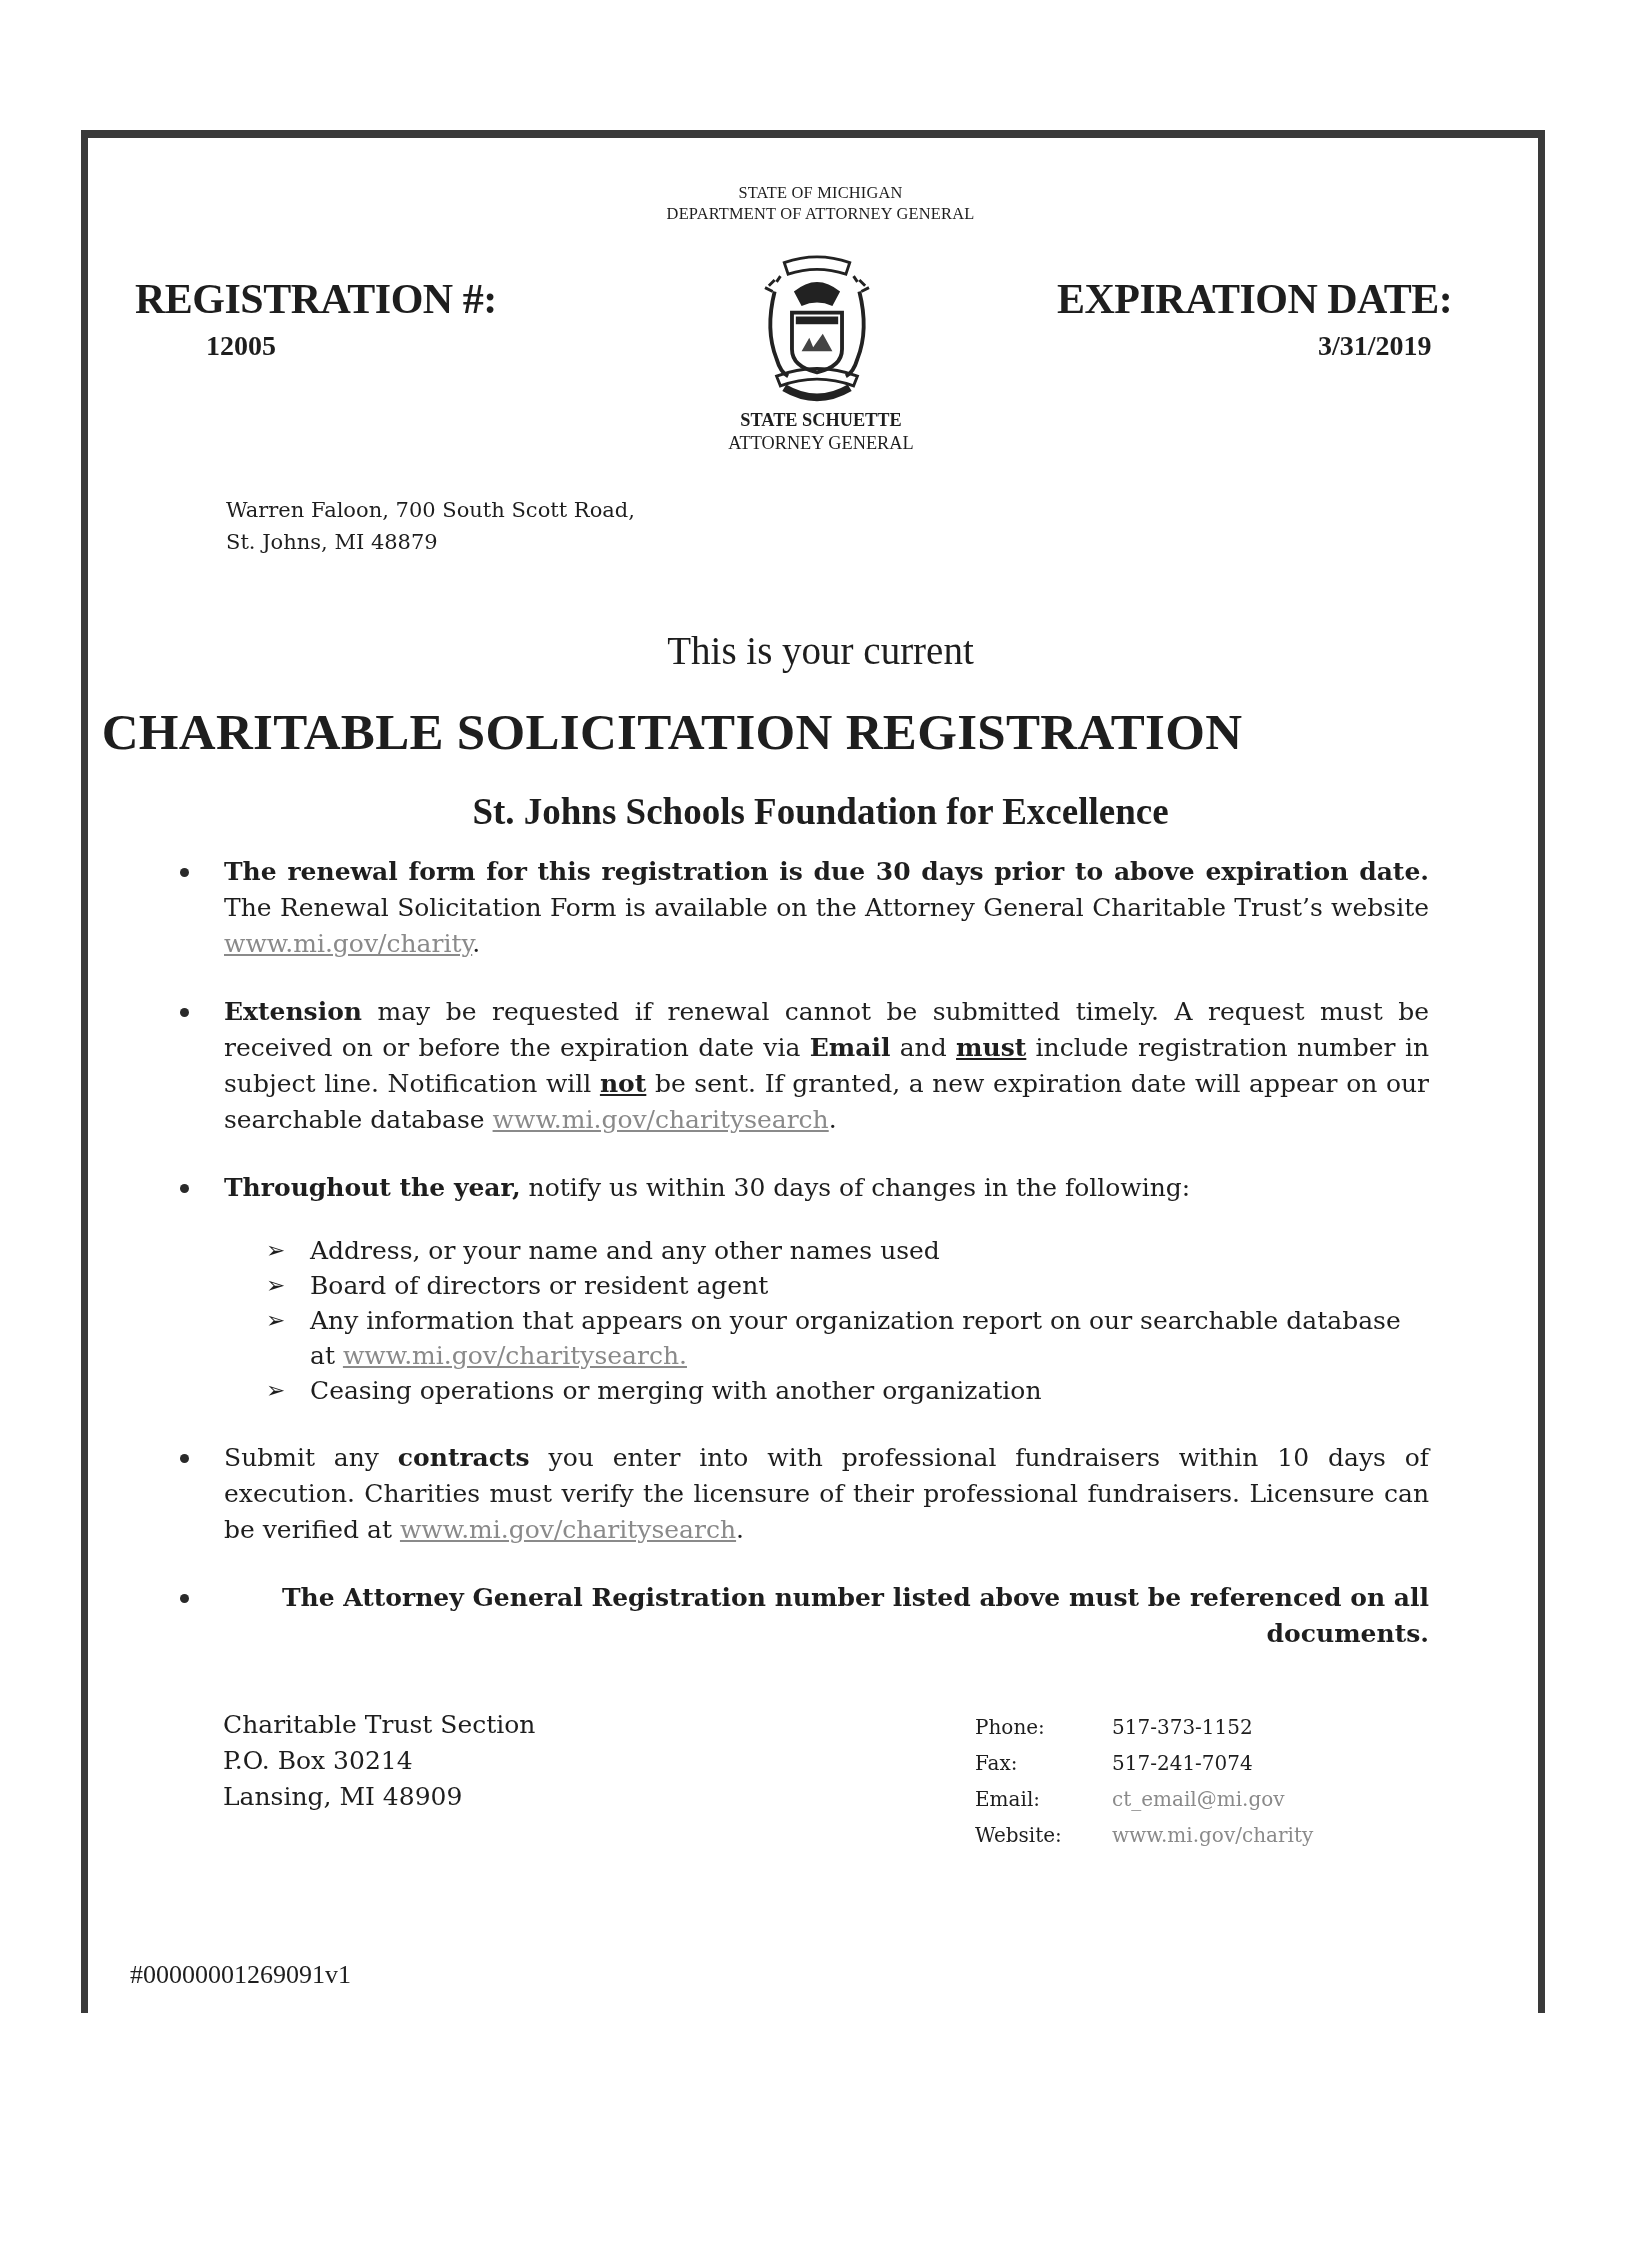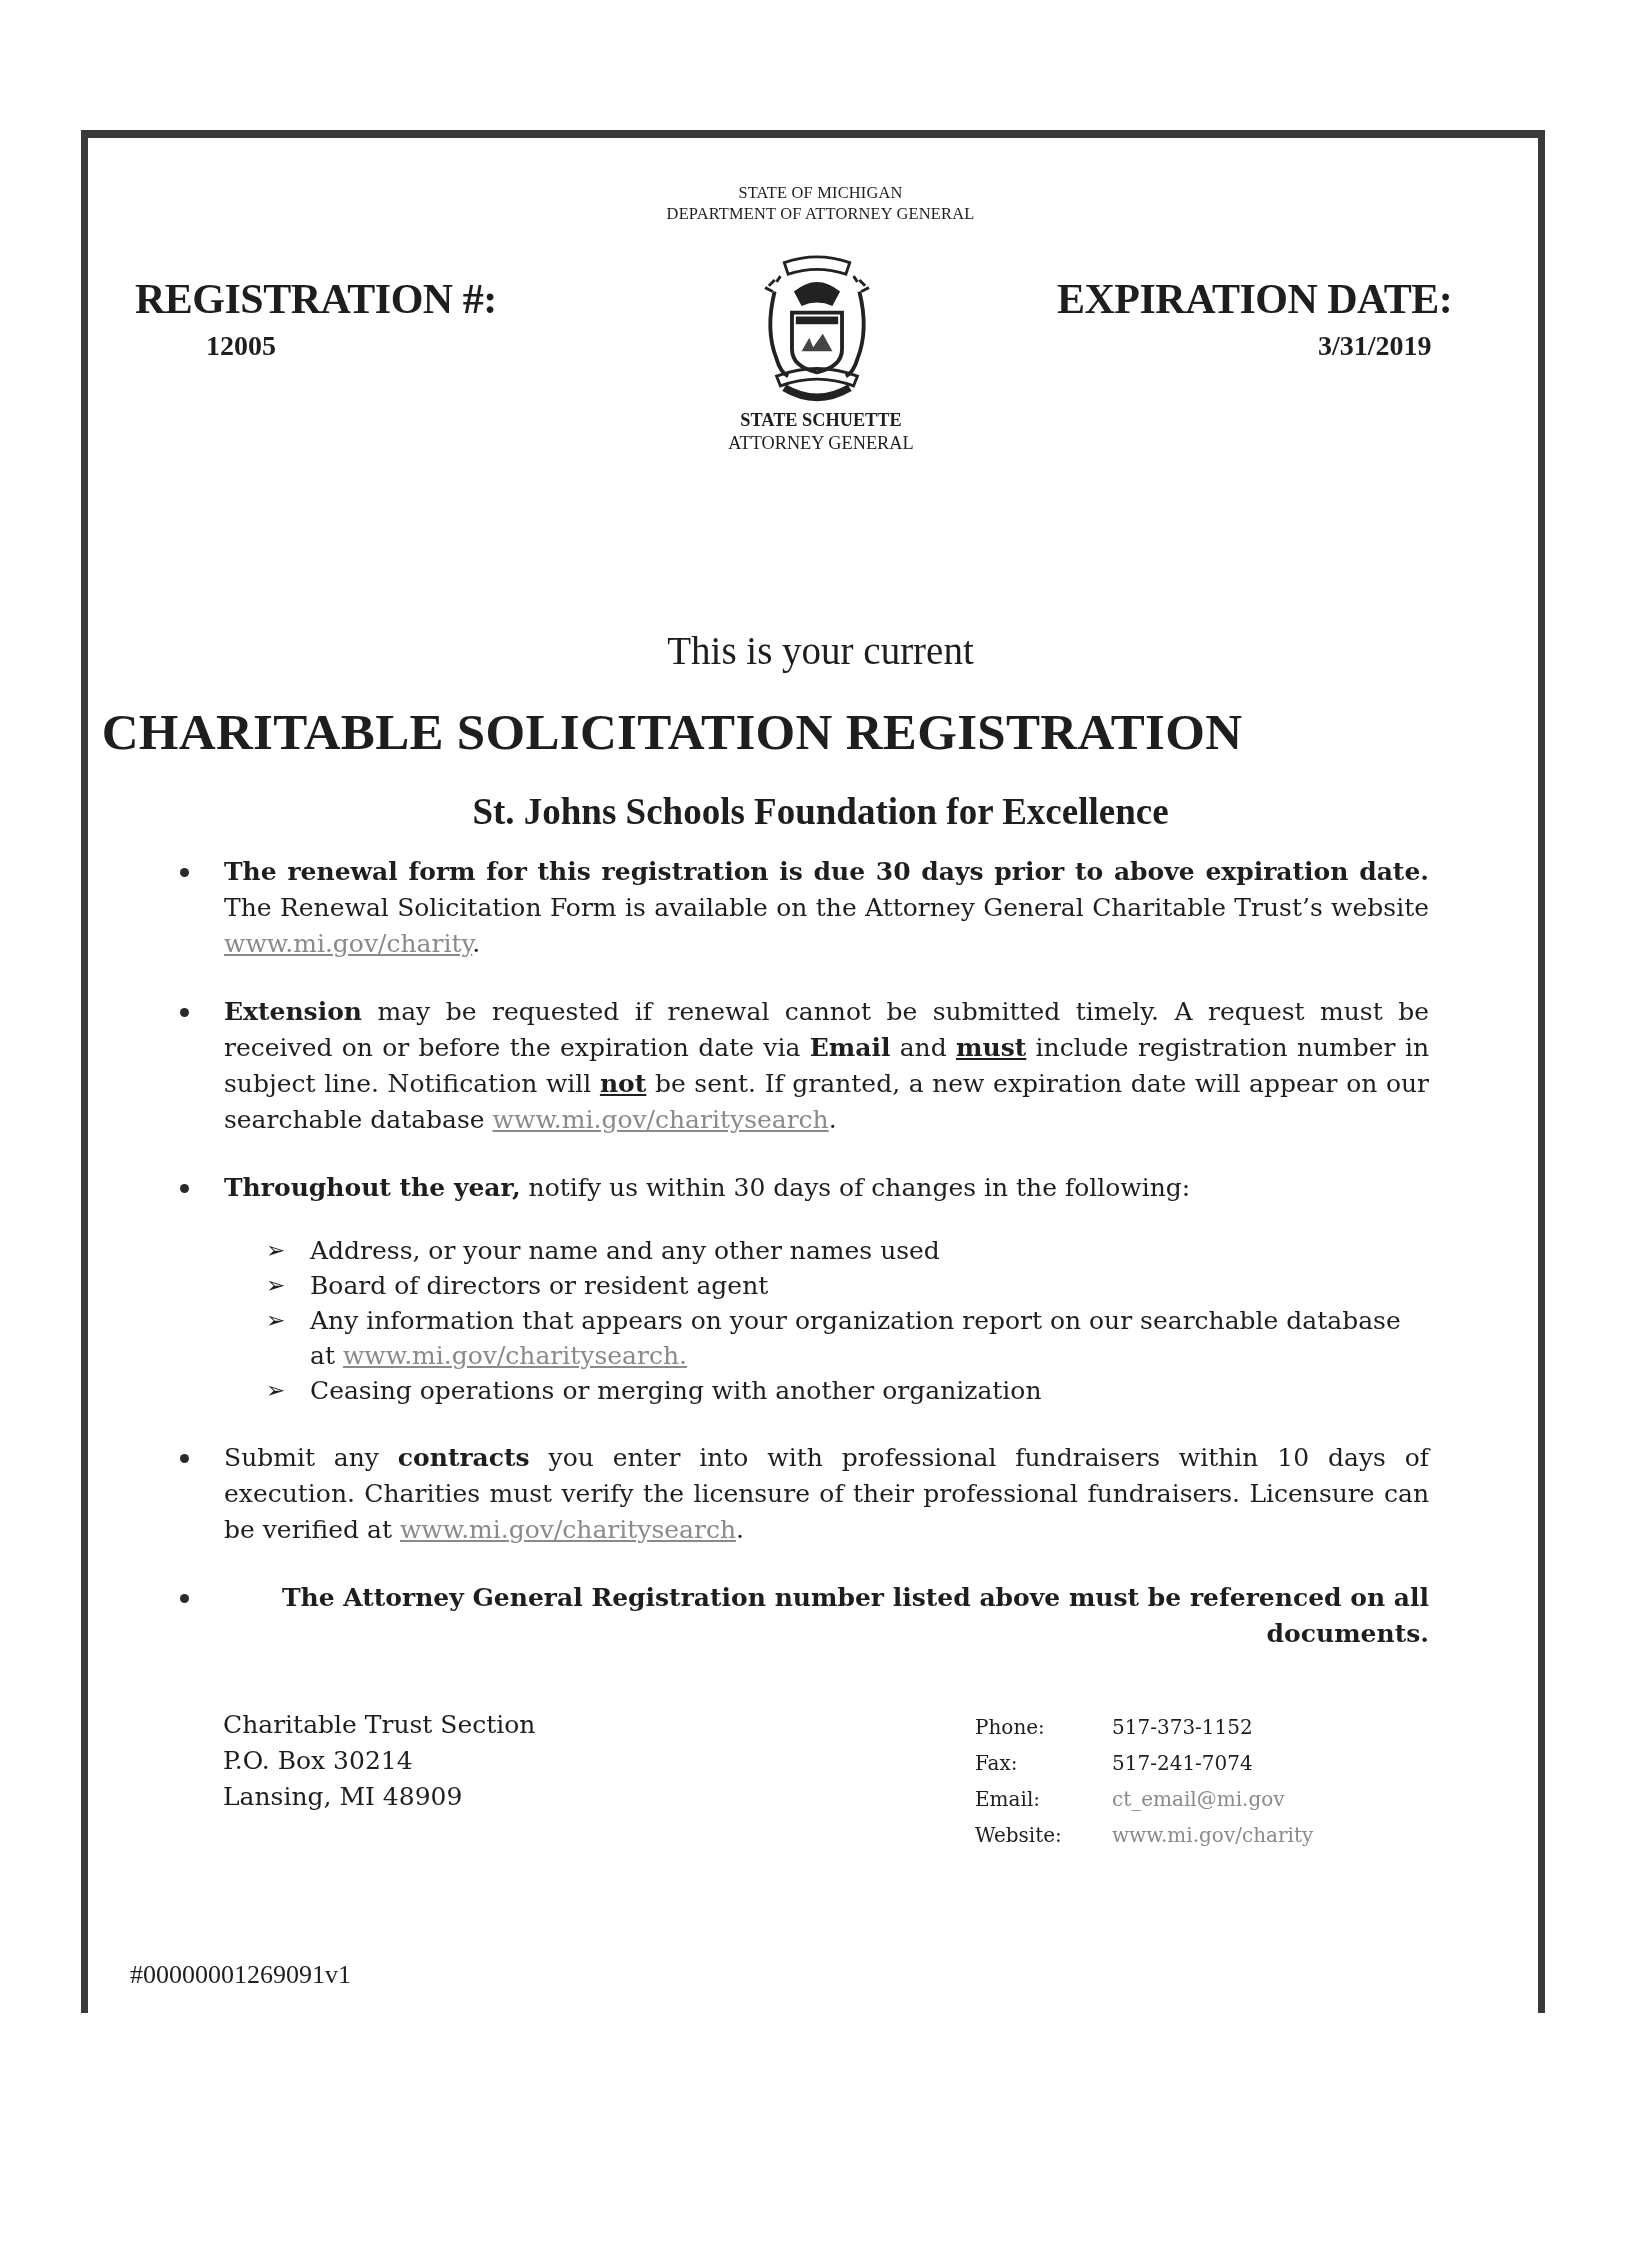--- a/index.html
+++ b/index.html
@@ -73,20 +73,22 @@
     <path d="M30 140 Q64 160 98 140" fill="none" stroke="#222" stroke-width="8"></path>
   </svg>
 </div>
 
 <div class="abs ag center">
   <div class="name">STATE SCHUETTE</div>
   <div>ATTORNEY GENERAL</div>
 </div>
 
 <div class="abs addr">
+  <div>Warren Faloon, 700 South Scott Road,</div>
+  <div>St. Johns, MI 48879</div>
 </div>
 
 <div class="abs intro center">This is your current</div>
 <div class="abs title center">CHARITABLE SOLICITATION REGISTRATION</div>
 <div class="abs subtitle center">St. Johns Schools Foundation for Excellence</div>
 
 <div class="abs bullets">
   <div class="bullet">
     <span class="dot"></span>
     <b>The renewal form for this registration is due 30 days prior to above expiration date.</b><span> The Renewal Solicitation Form is available on the Attorney General Charitable Trust’s website </span><span class="link">www.mi.gov/charity</span><span>.</span>

